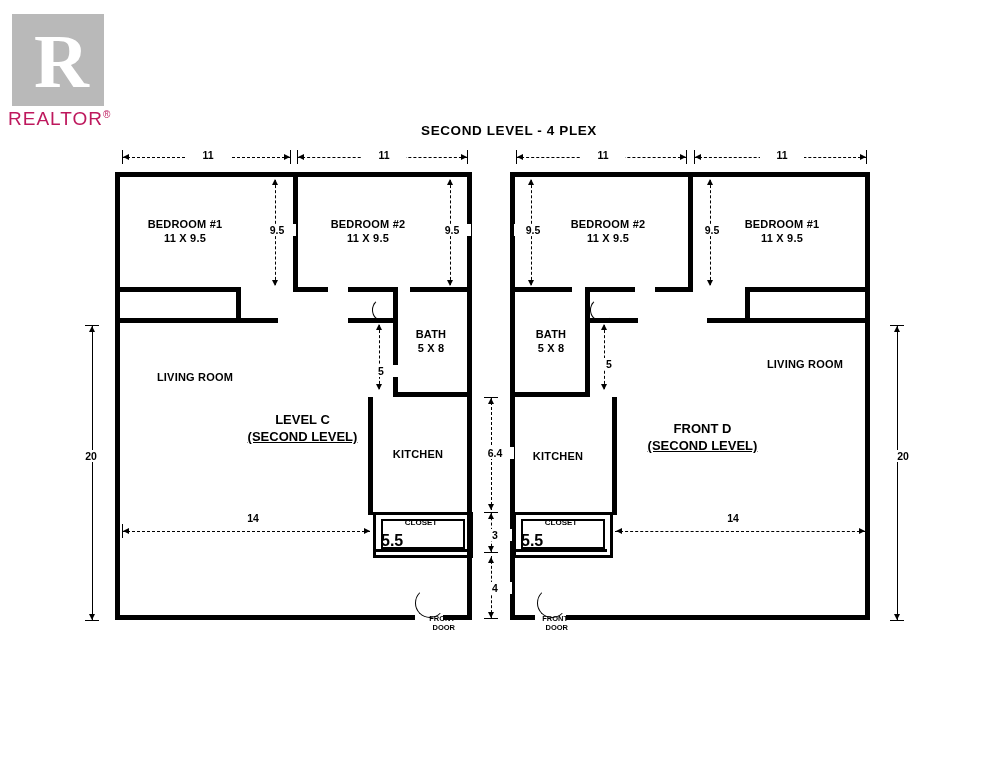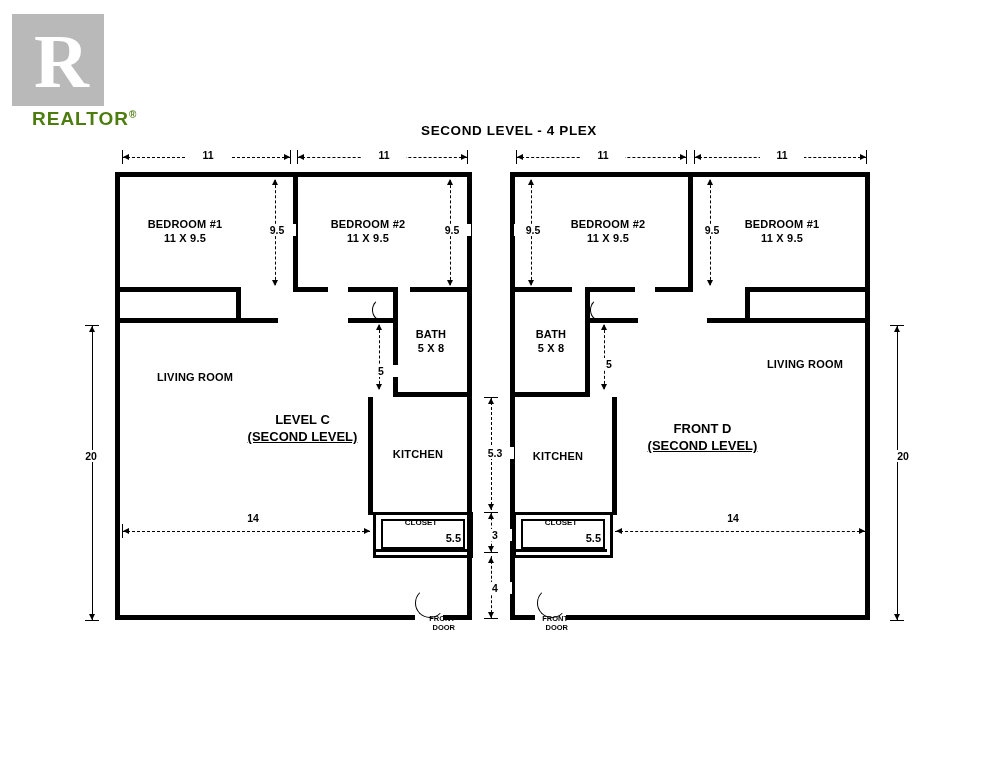--- a/index.html
+++ b/index.html
@@ -48,24 +48,23 @@
     font-weight: bold;
     color: #ffffff;
     letter-spacing: 0px;
   }
   .logo-text {
     position: absolute;
     left: 2px;
     top: 94px;
     font-family: "Liberation Sans", sans-serif;
     font-size: 19px;
-    font-weight: bold;
-    color: #4d7c0f;
+    font-weight: normal;
+    color: #be185d;
     letter-spacing: 1px;
-    margin-left: 24px;
   }
   .logo-reg {
     font-size: 10px;
     vertical-align: super;
   }
 
   
   .plan-title {
     position: absolute;
     left: 0;
@@ -130,23 +129,23 @@
   }
   .closet-label {
     position: absolute;
     font-size: 8px;
     font-weight: bold;
     text-align: center;
     white-space: nowrap;
   }
   .closet-dim {
     position: absolute;
-    font-size: 11px;
-    font-weight: bold;
-    text-align: right;
+    font-size: 16px;
+    font-weight: bold;
+    text-align: left;
     white-space: nowrap;
   }
 
   
   .dim-text {
     position: absolute;
     font-size: 10.5px;
     font-weight: bold;
     text-align: center;
     white-space: nowrap;
@@ -415,21 +414,21 @@
   <div class="dim-h" style="left:615px; top:531px; width:250px;"></div>
   <div class="tick-v" style="left:865px; top:524px; height:14px;"></div>
   <div class="arrow left" style="left:616px; top:528px;"></div>
   <div class="arrow right" style="left:859px; top:528px;"></div>
   <div class="dim-text" style="left:714px; top:512px; width:34px;">14</div>
 
   <div class="dim-v" style="left:491px; top:397px; height:113px;"></div>
   <div class="tick-h" style="left:484px; top:397px; width:14px;"></div>
   <div class="arrow up" style="left:488px; top:398px;"></div>
   <div class="arrow down" style="left:488px; top:504px;"></div>
-  <div class="dim-text" style="left:476px; top:447px; width:34px;">5.3</div>
+  <div class="dim-text" style="left:476px; top:447px; width:34px;">6.4</div>
 
   <div class="dim-v" style="left:491px; top:512px; height:40px;"></div>
   <div class="tick-h" style="left:484px; top:512px; width:14px;"></div>
   <div class="tick-h" style="left:484px; top:552px; width:14px;"></div>
   <div class="arrow up" style="left:488px; top:513px;"></div>
   <div class="arrow down" style="left:488px; top:546px;"></div>
   <div class="dim-text" style="left:478px; top:529px; width:30px;">3</div>
 
   <div class="dim-v" style="left:491px; top:556px; height:62px;"></div>
   <div class="tick-h" style="left:484px; top:618px; width:14px;"></div>

